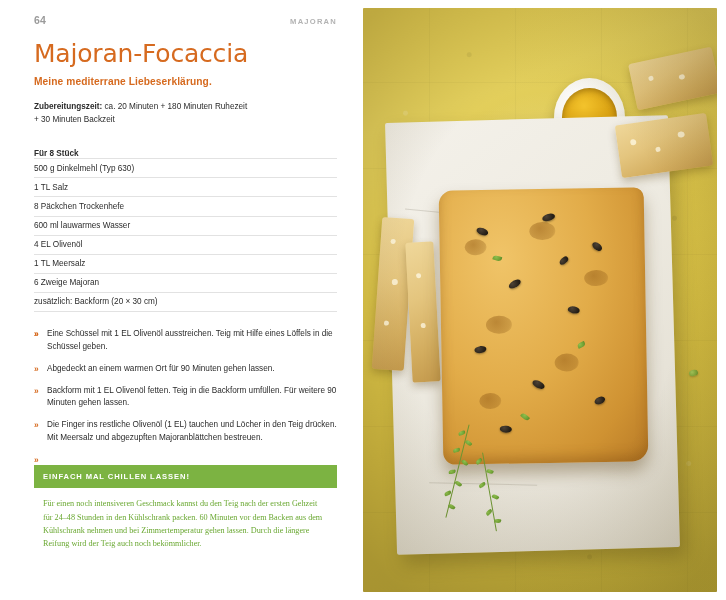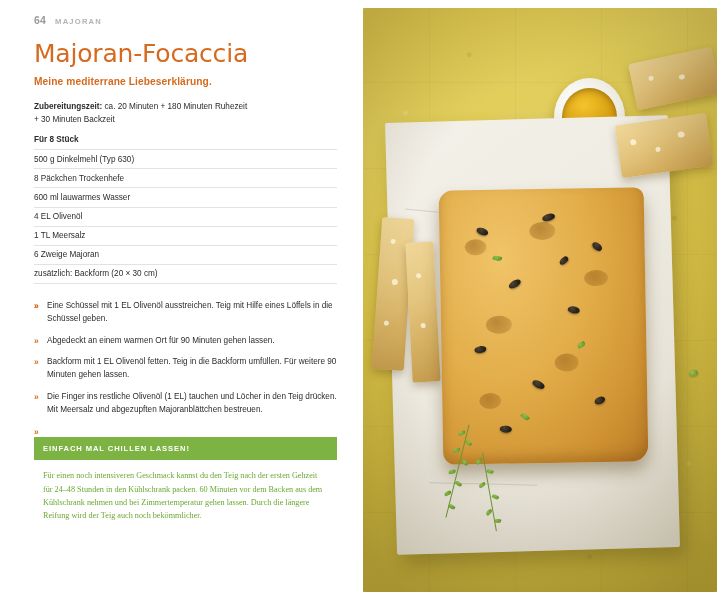--- a/index.html
+++ b/index.html
@@ -24,22 +24,23 @@
   .left-page {
     position: relative;
     width: 363px;
     height: 600px;
     box-sizing: border-box;
     padding: 14px 26px 10px 34px;
   }
   .running-head {
     display: flex;
     align-items: baseline;
-    gap: 9px;
+    gap: 18px;
     margin-bottom: 14px;
+    justify-content: space-between;
   }
   .folio {
     font-size: 10.5px;
     color: #9a9a9a;
     font-weight: 700;
     letter-spacing: .02em;
   }
   .running-title {
     font-size: 7.6px;
     color: #b3b3b3;
@@ -60,28 +61,27 @@
     font-size: 10.2px;
     color: #d66a1f;
     font-weight: 700;
     margin: 0 0 14px 0;
     letter-spacing: .01em;
   }
   .prep {
     font-size: 8.2px;
     line-height: 1.55;
     color: #2b2b2b;
-    margin-bottom: 9px;
+    margin-bottom: 23px;
   }
   .prep .lbl { font-weight: 700; }
   .yield {
     font-size: 8.2px;
     color: #2b2b2b;
     font-weight: 700;
-    margin-bottom: 5px;
   }
   .ingredients {
     list-style: none;
     margin: 0 0 16px 0;
     padding: 0;
     border-top: 1px solid #e2e2e2;
   }
   .ingredients li {
     font-size: 8.2px;
     color: #2b2b2b;
@@ -310,20 +310,21 @@
 
     <div class="prep">
       <span class="lbl">Zubereitungszeit:</span><span> ca. 20 Minuten + 180 Minuten Ruhezeit</span><br>
       <span>+ 30 Minuten Backzeit</span>
     </div>
 
     <div class="yield">Für 8 Stück</div>
 
     <ul class="ingredients">
       <li>500 g Dinkelmehl (Typ 630)</li>
+      <li>1 TL Salz</li>
       <li>8 Päckchen Trockenhefe</li>
       <li>600 ml lauwarmes Wasser</li>
       <li>4 EL Olivenöl</li>
       <li>1 TL Meersalz</li>
       <li>6 Zweige Majoran</li>
       <li>zusätzlich: Backform (20 × 30 cm)</li>
     </ul>
 
     <ol class="steps">
       <li>

